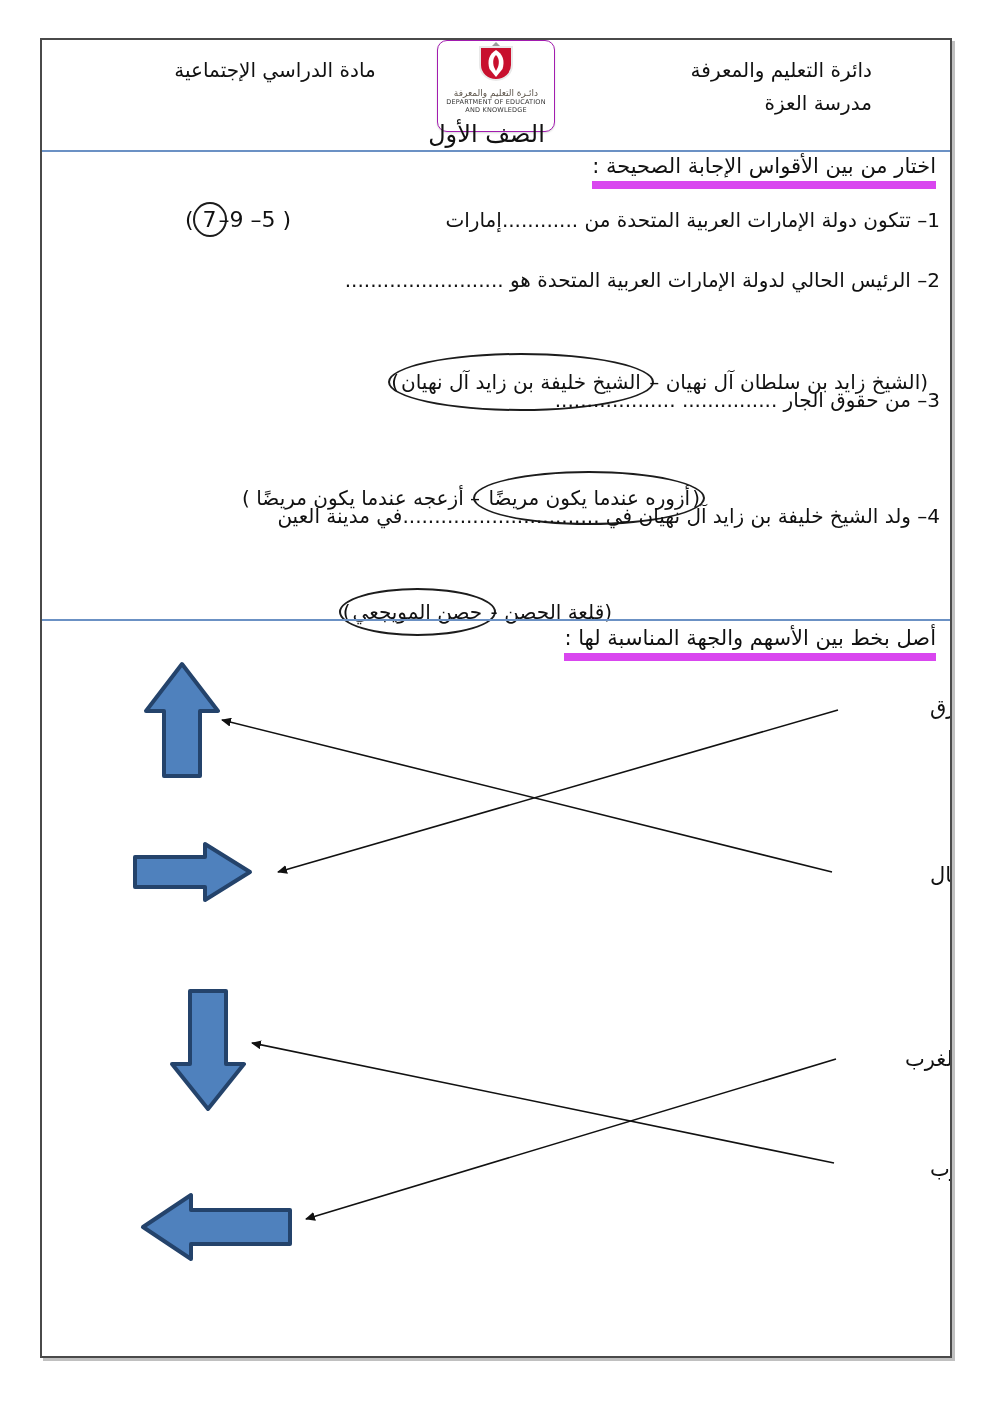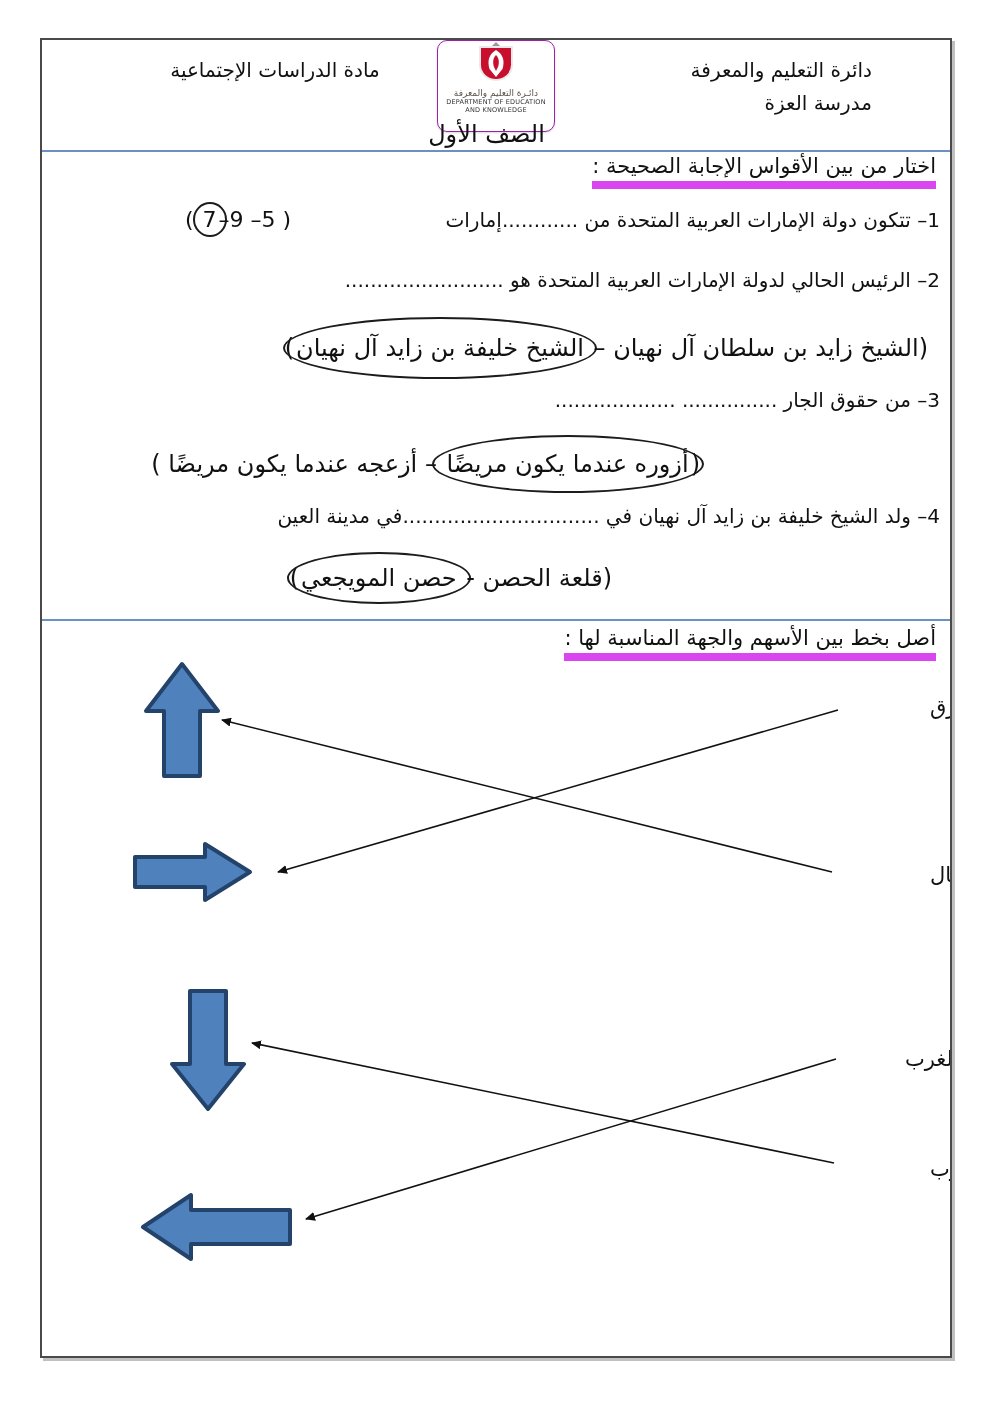--- a/index.html
+++ b/index.html
@@ -32,21 +32,21 @@
     display:inline-block;border-bottom:8px solid #d946ef;padding-bottom:3px;
   }
   .t1{top:114px;}
   .t2{top:586px;}
   .qline{position:absolute;right:10px;font-size:20px;direction:rtl;white-space:nowrap;}
   .q1{top:168px;}
   .q2{top:228px;}
   .q3{top:348px;}
   .q4{top:464px;}
   .q1-ans{position:absolute;top:165px;left:143px;font-size:22px;direction:ltr;white-space:nowrap;}
-  .opts{position:absolute;font-size:24px;direction:rtl;white-space:nowrap;}
+  .opts{position:absolute;font-size:20px;direction:rtl;white-space:nowrap;margin-top:36px;}
   .o2{top:292px;right:22px;}
   .o3{top:408px;right:250px;}
   .o4{top:522px;right:338px;}
   .circled{display:inline-block;border:2px solid #1c1c1c;border-radius:50%;}
   .c-num{padding:3px 8px;margin:-3px -8px;}
   .c-wide{padding:15px 11px;margin:-15px -11px;}
   .c-mid{padding:13px 13px;margin:-13px -13px;}
   .c-small{padding:10px 12px;margin:-10px -12px;}
   
   .match-svg{position:absolute;top:610px;left:0;}
@@ -71,21 +71,21 @@
         <path d="M10 6 h32 v18 a16 15 0 0 1 -16 15 a16 15 0 0 1 -16 -15 z" fill="#c8102e" stroke="#e9e9e9" stroke-width="2"></path>
         <path d="M26 9 c-7 4 -9 11 -6.5 19 l6.5 8 l6.5 -8 c2.5 -8 .5 -15 -6.5 -19 z" fill="#ffffff"></path>
         <path d="M26 14 c-3 3 -3.5 7 -2 12 l2 4 l2 -4 c1.5 -5 1 -9 -2 -12 z" fill="#c8102e"></path>
       </svg>
       <div class="logo-ar">دائـرة التعليم والمعرفة</div>
       <div class="logo-en">DEPARTMENT OF EDUCATION</div>
       <div class="logo-en">AND KNOWLEDGE</div>
     </div>
 
     <div class="hdr-left">
-      <div>مادة الدراسات الإجتماعية</div>
+      <div>مادة الدراسي الإجتماعية</div>
     </div>
 
     <div class="grade">الصف الأول</div>
 
     <div class="divider div1"></div>
 
     <div class="sec-title t1">اختار من بين الأقواس الإجابة الصحيحة :</div>
 
     <div class="qline q1">1– تتكون دولة الإمارات العربية المتحدة من ............إمارات</div>
     <div class="q1-ans"><span>( </span><span class="circled c-num">7</span><span>–9 –5  )</span></div>

